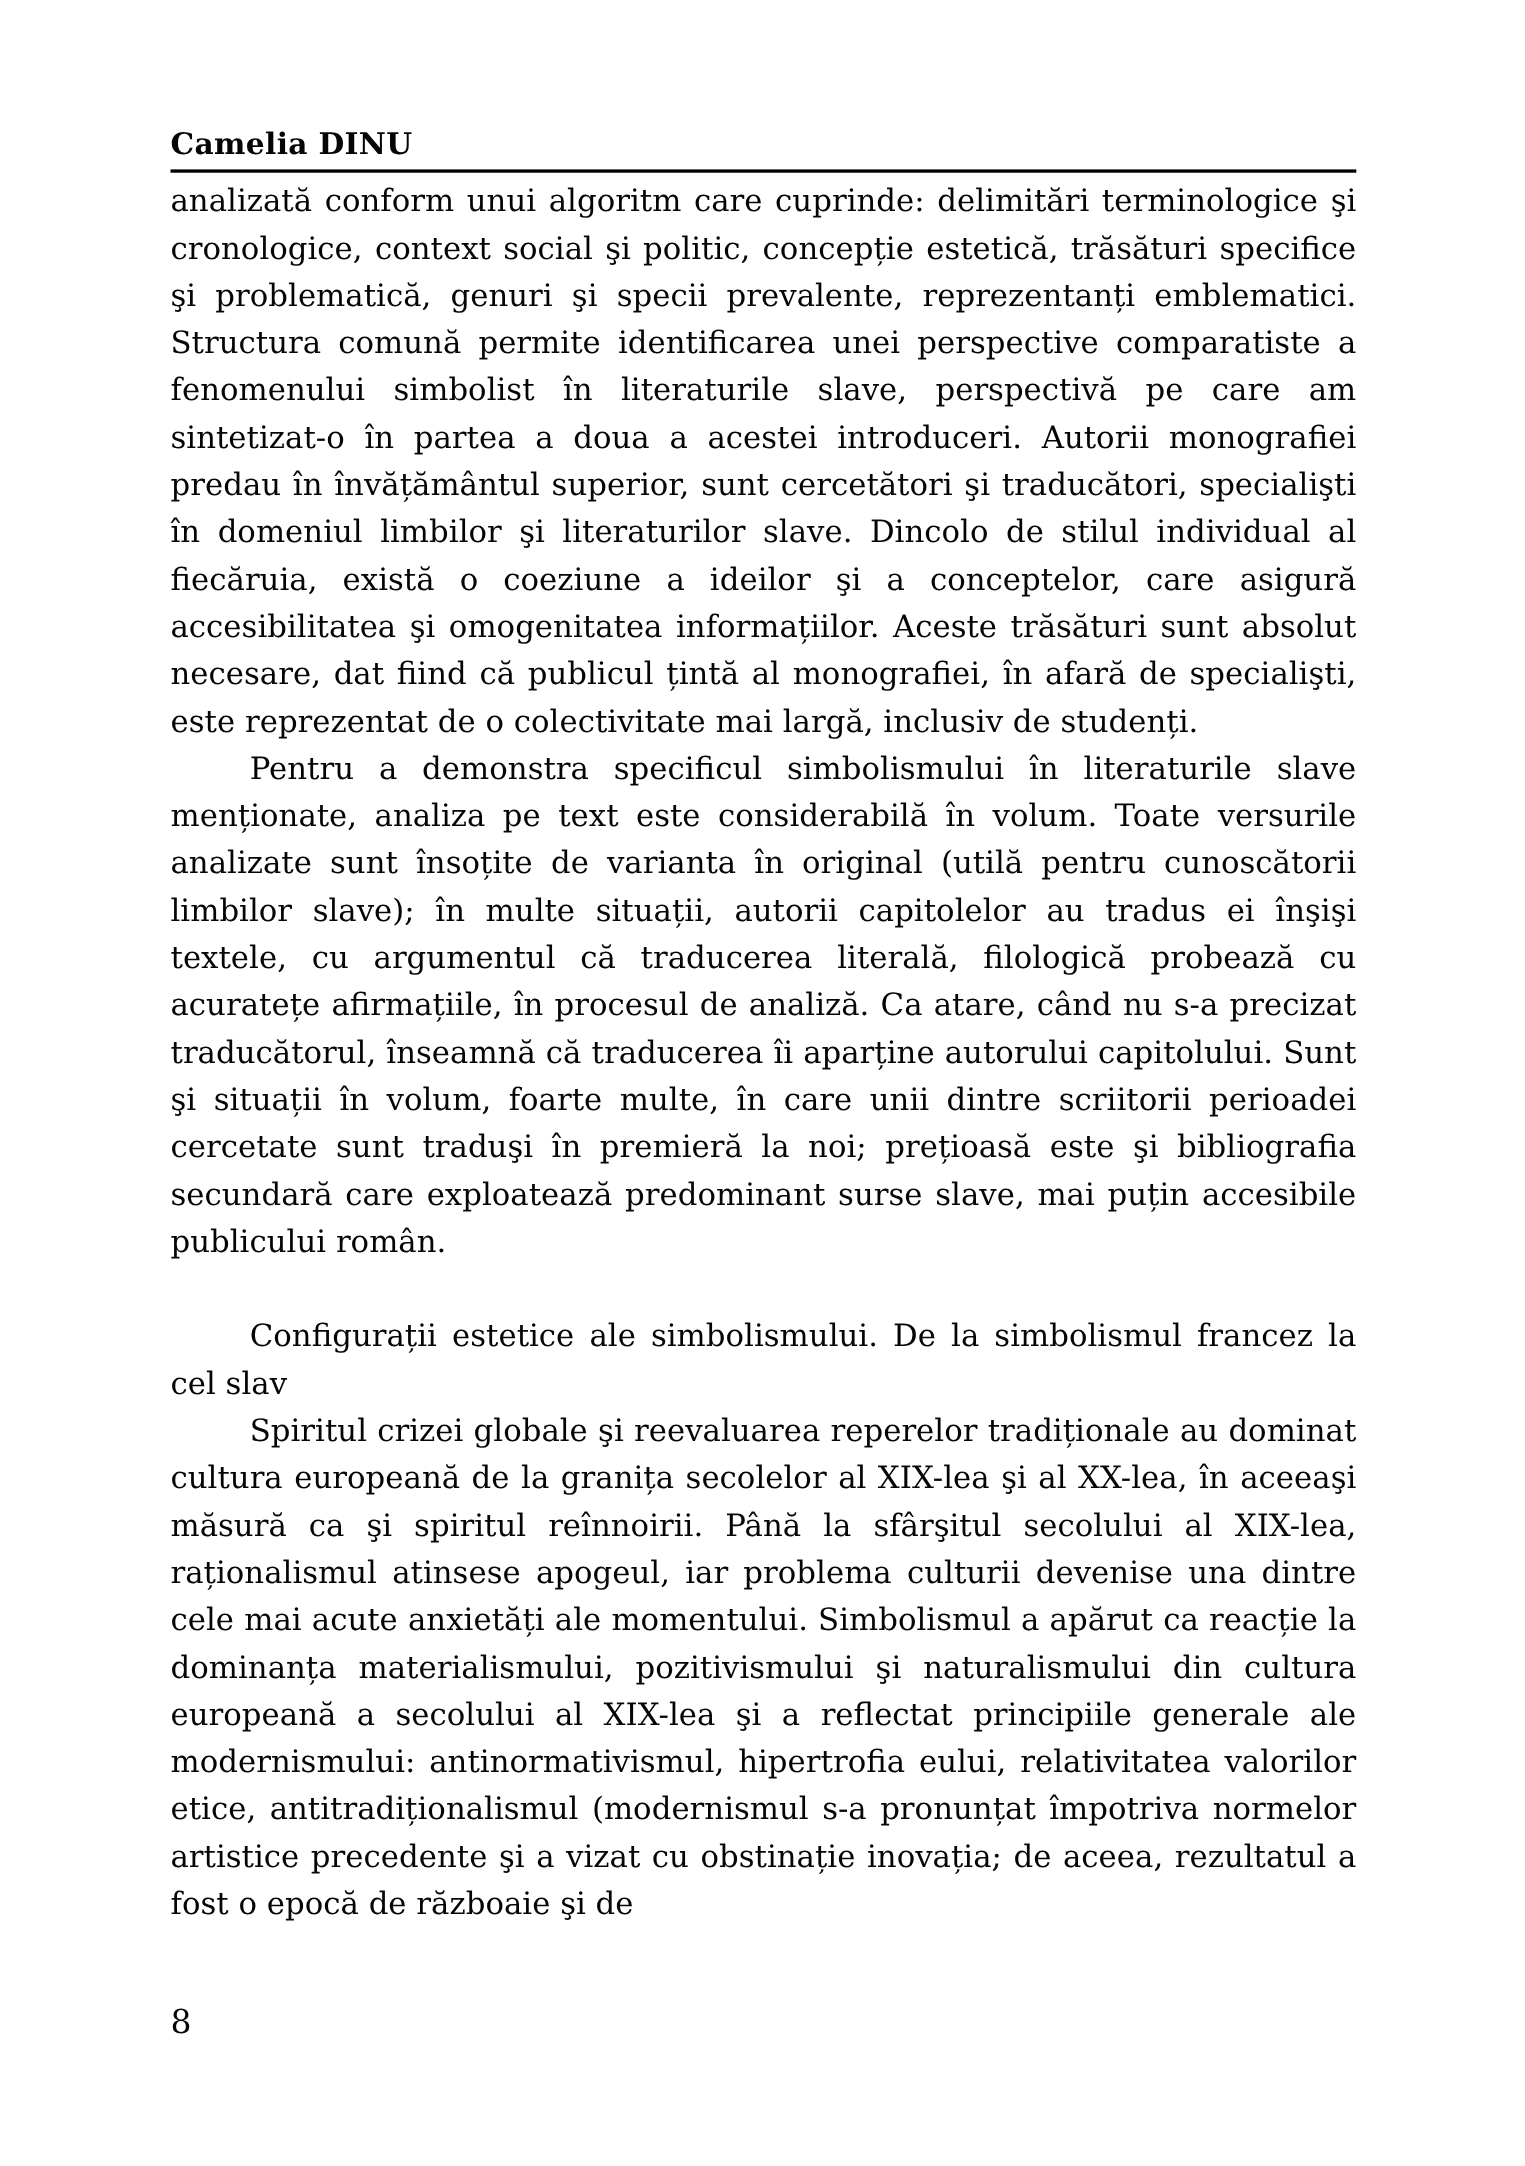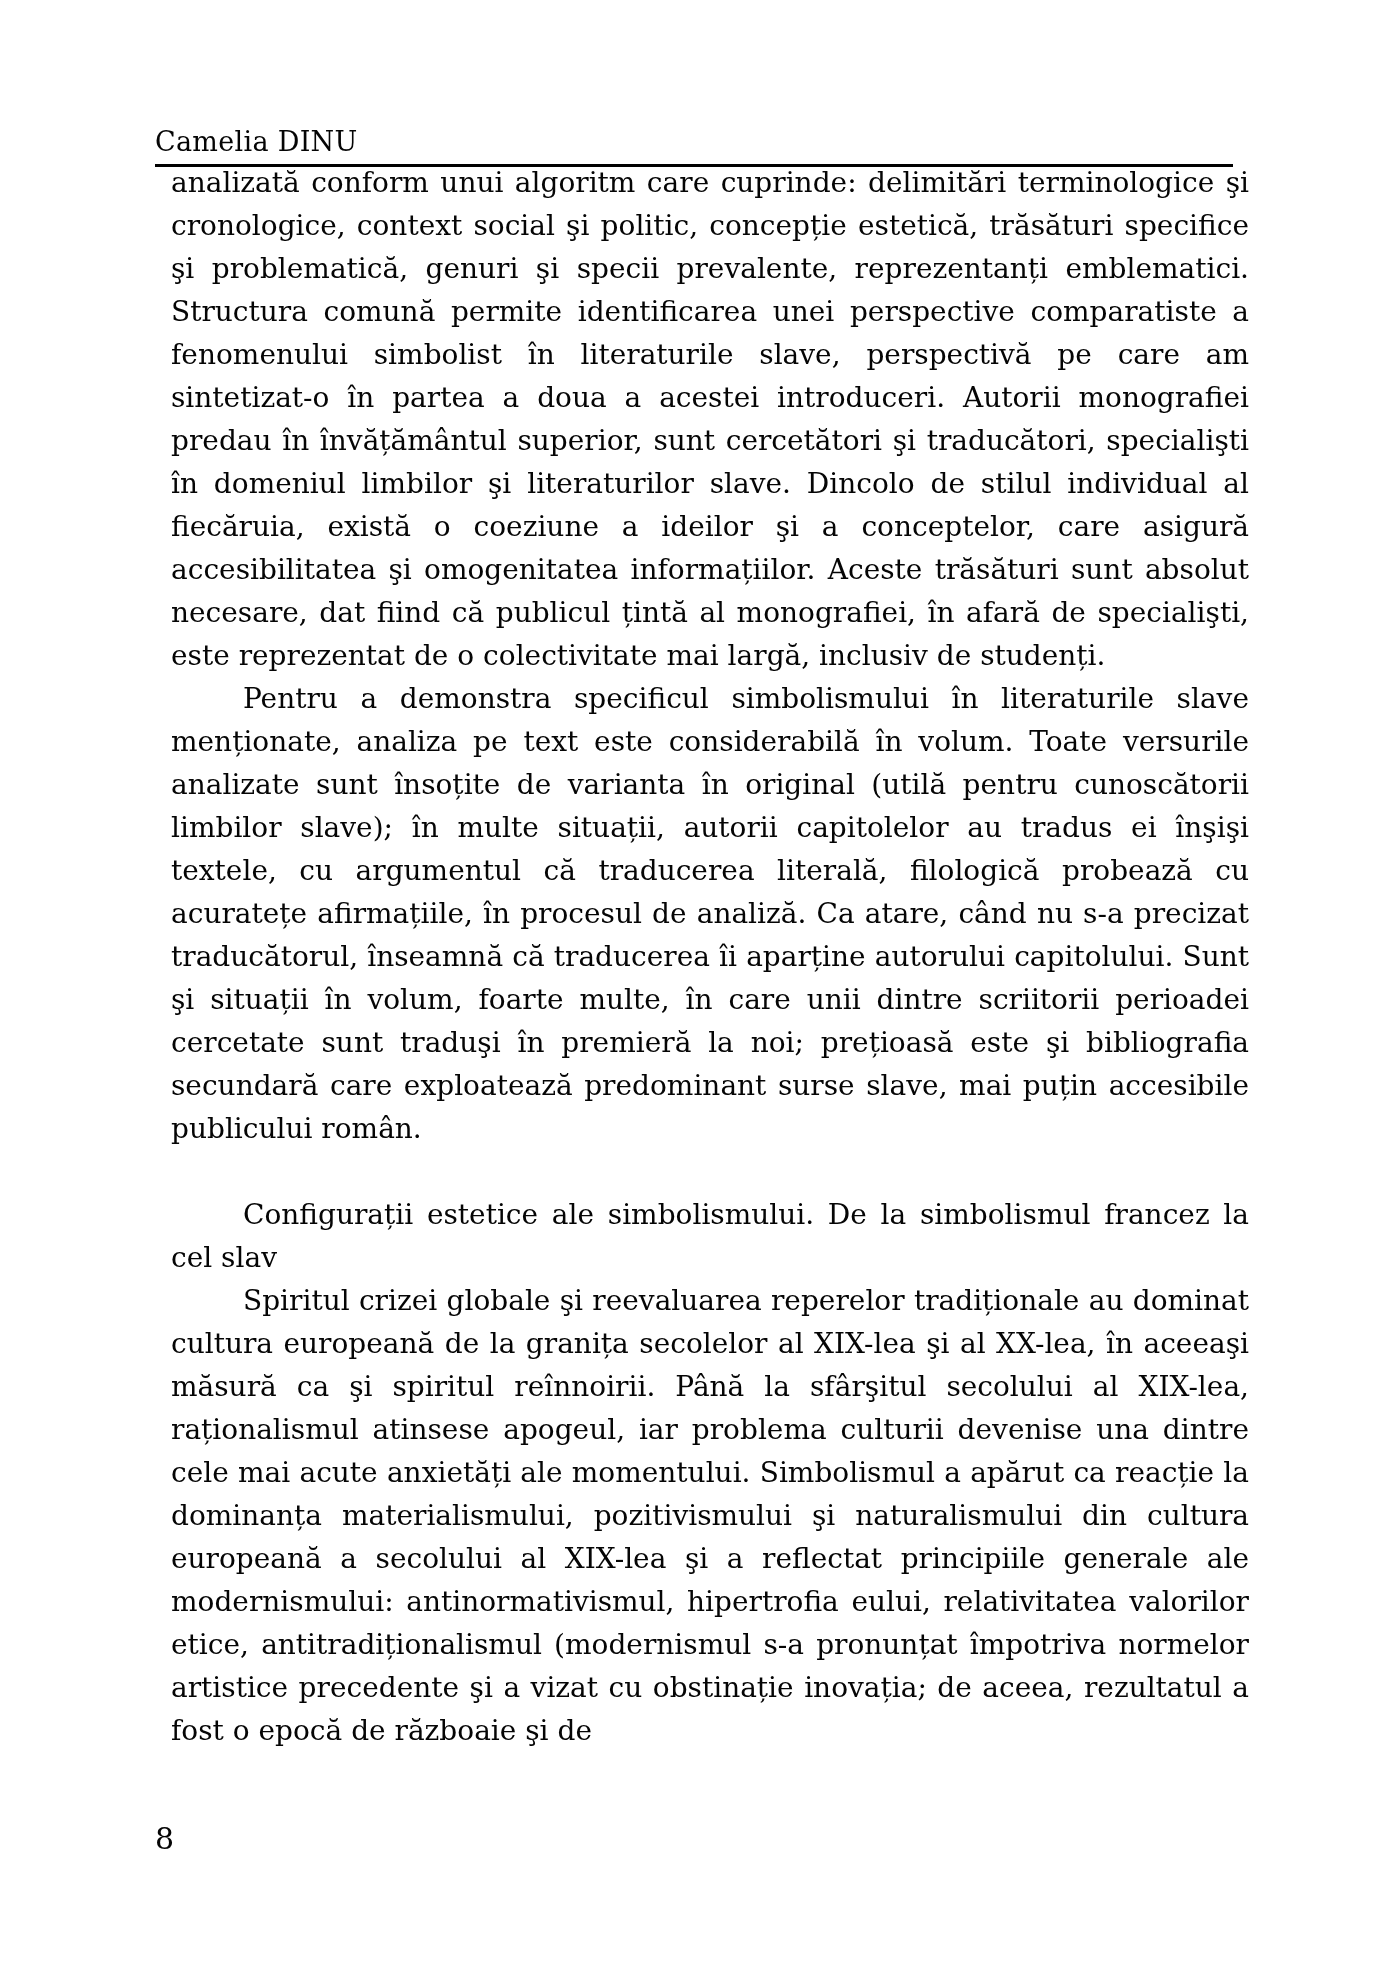--- a/index.html
+++ b/index.html
@@ -13,22 +13,23 @@
     height: 1969px;
     background: #ffffff;
     overflow: hidden;
     font-family: "DejaVu Serif", serif;
     color: #050505;
     box-sizing: border-box;
   }
   .page-header {
     position: absolute;
     left: 155px;
-    top: 126px;
+    top: 116px;
     width: 1078px;
+    font-weight: bold;
   }
   .running-head {
     font-size: 27px;
     line-height: 32px;
     letter-spacing: 0.3px;
   }
   .header-rule {
     border: none;
     border-top: 3px solid #000000;
     margin: 6px 0 0 0;
@@ -36,21 +37,20 @@
   }
   .page-body {
     position: absolute;
     left: 155px;
     top: 161px;
     width: 1078px;
     font-size: 28px;
     line-height: 43px;
     text-align: justify;
     hyphens: none;
-    margin-left: 16px;
   }
   .page-body p.body-paragraph {
     margin: 0;
   }
   .page-body .indent {
     text-indent: 72px;
   }
   .page-body h2.section-heading {
     font-size: 28px;
     line-height: 43px;

